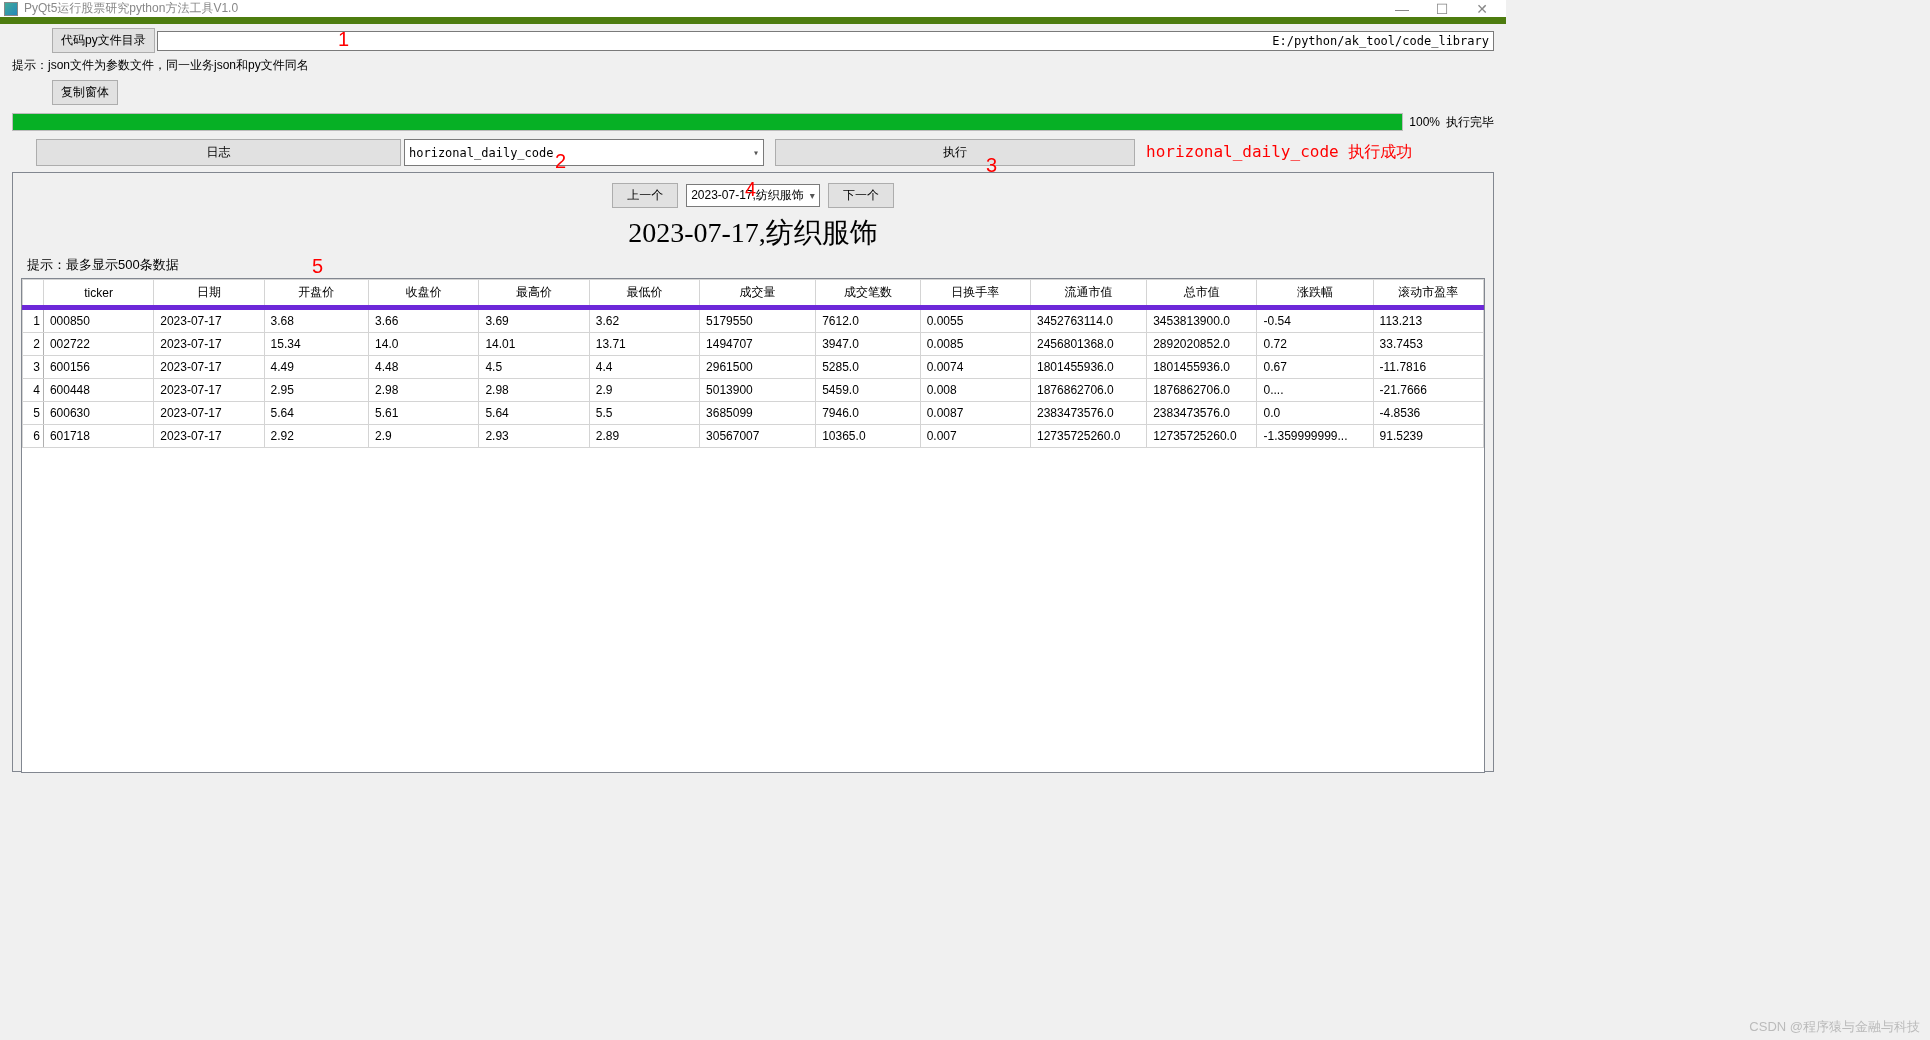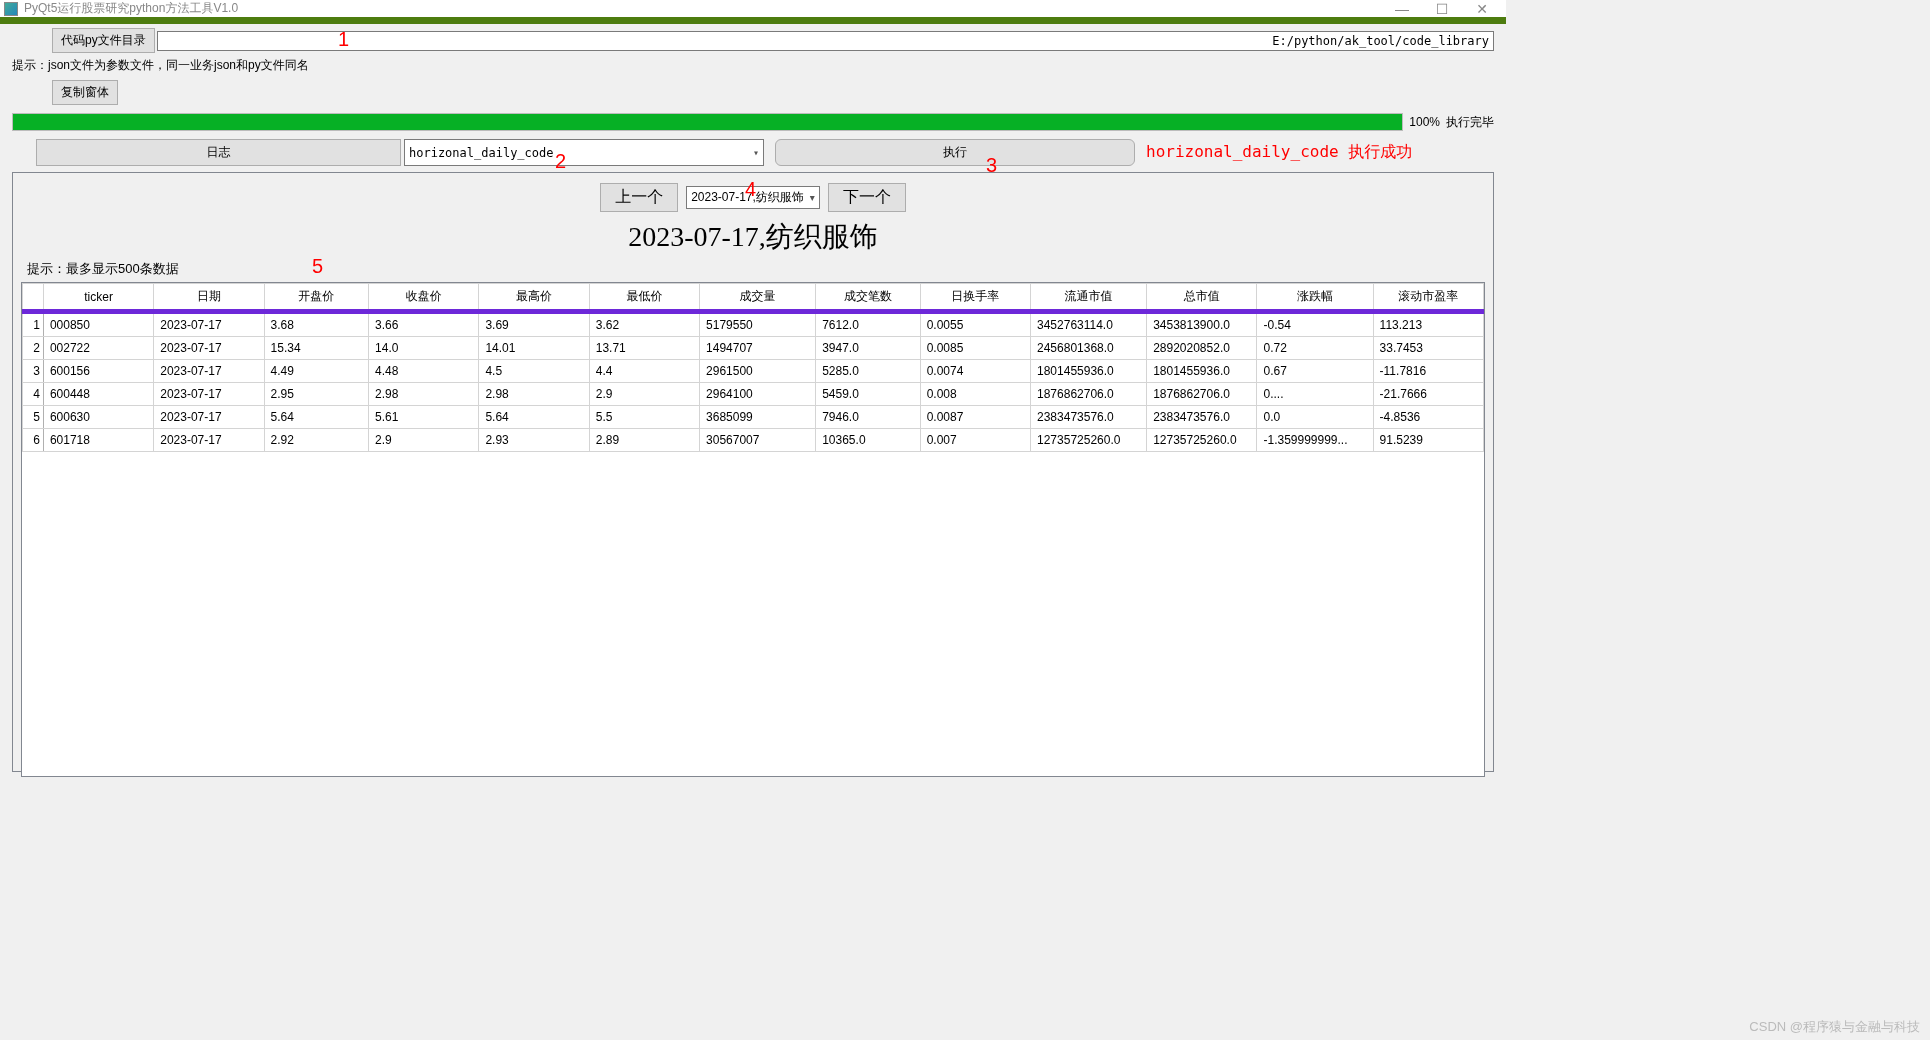--- a/index.html
+++ b/index.html
@@ -17,25 +17,25 @@
 .progress-wrap { display: flex; align-items: center; margin: 8px 0; gap: 6px; }
 .progress { flex: 1; height: 18px; border: 1px solid #bcbcbc; background: #e6e6e6; position: relative; }
 .progress-fill { height: 100%; background: #06b025; width: 100%; }
 .progress-text { color: #000; font-size: 12px; white-space: nowrap; }
 .action-row { display: flex; align-items: stretch; margin-bottom: 6px; gap: 3px; padding-left: 24px; }
 .action-btn { border: 1px solid #adadad; background: #e1e1e1; text-align: center; padding: 4px 0; font-size: 12px; cursor: pointer; }
 .log-btn { flex: 0 0 365px; }
 .combo { flex: 0 0 360px; border: 1px solid #7a7a7a; background: #fff; display: flex; align-items: center; padding: 0 4px; position: relative; font-family: SimSun, monospace; }
 .combo-text { flex: 1; font-size: 12px; }
 .combo-arrow { color: #555; font-size: 10px; }
-.exec-btn { flex: 0 0 360px; margin-left: 8px; border-radius: 6px; }
+.exec-btn { flex: 0 0 360px; margin-left: 8px; }
 .status { flex: 1; display: flex; align-items: center; padding-left: 8px; color: #ff0000; font-size: 16px; font-family: SimSun, monospace; }
 .mainframe { border: 1px solid #828790; background: #f0f0f0; padding: 6px 8px 8px 8px; margin-top: 2px; height: 600px; position: relative; }
 .nav-row { display: flex; justify-content: center; align-items: center; gap: 8px; margin-top: 4px; }
-.nav-btn { background: #e1e1e1; border: 1px solid #adadad; padding: 3px 14px; font-size: 16px; cursor: pointer; }
+.nav-btn { background: #e1e1e1; border: 1px solid #adadad; padding: 3px 14px; font-size: 12px; cursor: pointer; }
 .nav-combo { border: 1px solid #7a7a7a; background: #fff; padding: 2px 4px; display: flex; align-items: center; gap: 6px; font-size: 12px; }
 .big-title { text-align: center; font-size: 28px; font-family: SimSun, serif; margin: 6px 0 4px 0; color: #000; }
 .table-hint { font-size: 13px; margin: 2px 0 4px 6px; }
 .table-wrap { border: 1px solid #828790; background: #fff; height: 495px; overflow: auto; }
 table { border-collapse: collapse; width: 100%; table-layout: fixed; }
 th, td { border: 1px solid #d4d4d4; padding: 4px 6px; font-size: 12px; text-align: left; overflow: hidden; white-space: nowrap; text-overflow: ellipsis; }
 th { background: #fff; font-weight: normal; text-align: center; border-bottom: 5px solid #6d28d9; }
 col.idx { width: 18px; }
 col.c0 { width: 95px; } col.c1 { width: 95px; } col.c2 { width: 90px; } col.c3 { width: 95px; }
 col.c4 { width: 95px; } col.c5 { width: 95px; } col.c6 { width: 100px; } col.c7 { width: 90px; }
@@ -185,21 +185,21 @@
               <td>-11.7816</td>
             </tr>
             <tr>
               <td class="idx">4</td>
               <td>600448</td>
               <td>2023-07-17</td>
               <td>2.95</td>
               <td>2.98</td>
               <td>2.98</td>
               <td>2.9</td>
-              <td>2964100</td>
+              <td>5013900</td>
               <td>5459.0</td>
               <td>0.008</td>
               <td>1876862706.0</td>
               <td>1876862706.0</td>
               <td>0....</td>
               <td>-21.7666</td>
             </tr>
             <tr>
               <td class="idx">5</td>
               <td>600630</td>

